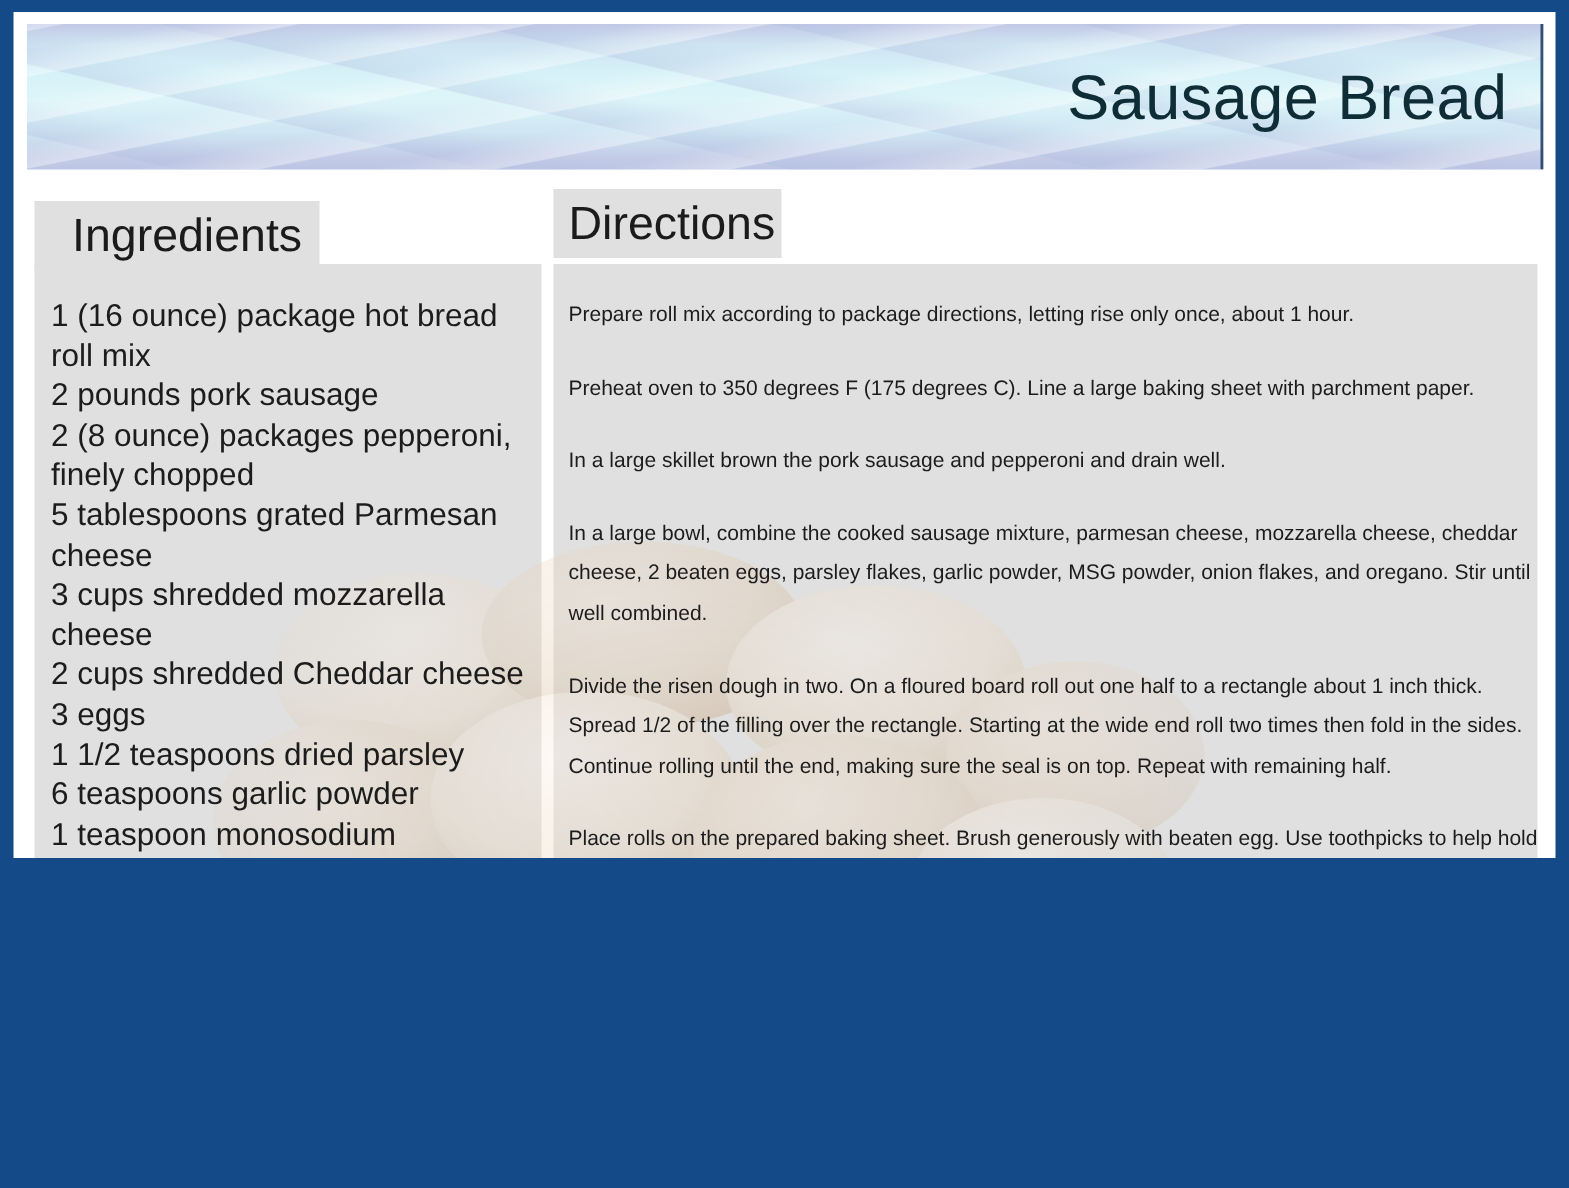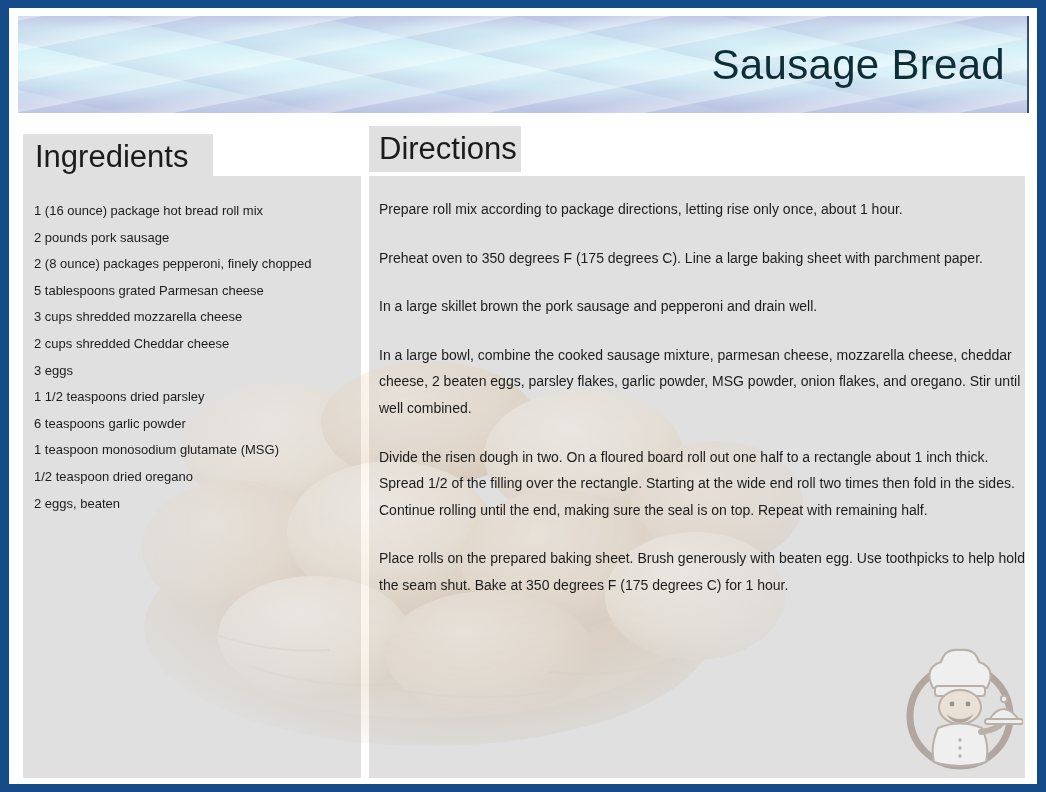--- a/index.html
+++ b/index.html
@@ -20,21 +20,21 @@
     left: 0; top: 0;
     width: 1046px;
     height: 792px;
     background: #134a87;
     box-sizing: border-box;
   }
   .card-inner {
     position: absolute;
     left: 9px;  top: 8px;
     width: 1028px;
-    height: 776px;
+    height: 564px;
     background: #ffffff;
     box-sizing: border-box;
     overflow: hidden;
   }
 
   
   .banner {
     position: absolute;
     left: 9px;
     top: 8px;
@@ -110,21 +110,21 @@
     background: #e0e0e0;
     height: 46px;
     display: flex;
     align-items: center;
     box-sizing: border-box;
   }
   .tab-ingredients {
     left: 14px;
     top: 126px;
     width: 190px;
-    padding-left: 12px;
+    padding-left: 25px;
   }
   .tab-directions {
     left: 360px;
     top: 118px;
     width: 152px;
     padding-left: 10px;
   }
   .tab-label {
     font-size: 31px;
     color: #1b1b1b;
@@ -156,21 +156,21 @@
     height: 132px;
     opacity: 0.55;
   }
 
   
   .ing-list {
     position: absolute;
     left: 25px;
     top: 190px;
     width: 324px;
-    font-size: 13px;
+    font-size: 21px;
     line-height: 26.6px;
     color: #1c1c1c;
   }
   .ing-item { margin: 0; }
 
   .dir-body {
     position: absolute;
     left: 370px;
     top: 188px;
     width: 646px;

